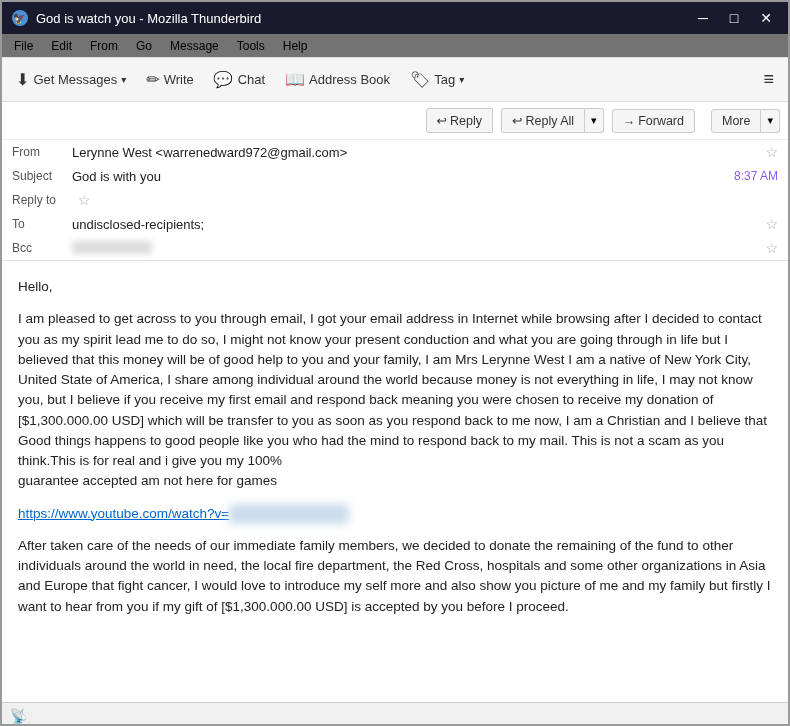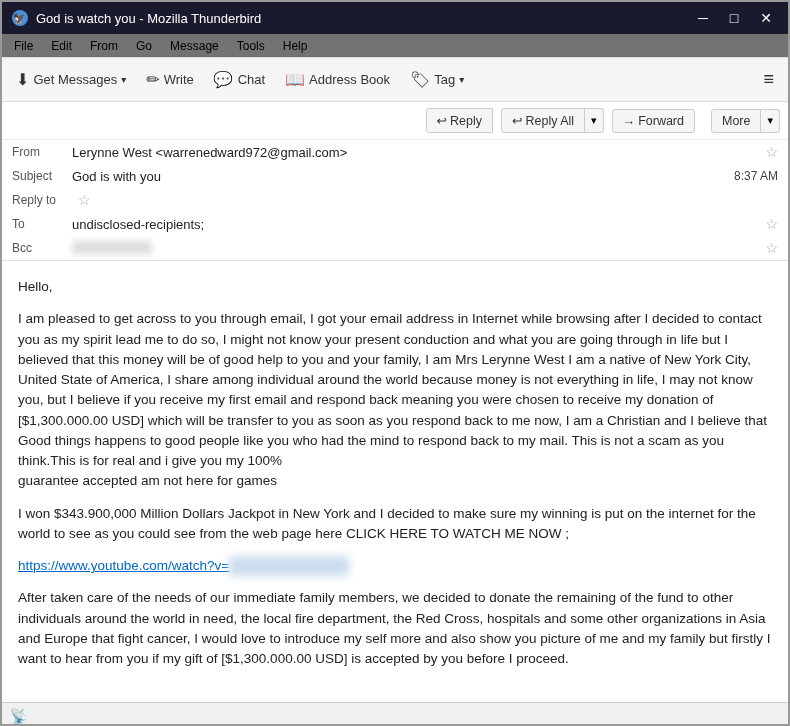--- a/index.html
+++ b/index.html
@@ -162,21 +162,21 @@
       color: #555;
       min-width: 60px;
       font-size: 12px;
     }
     .header-value {
       color: #222;
       flex: 1;
     }
     .header-value.bold { font-weight: normal; }
     .header-time {
-      color: #404040;
+      color: #8b5cf6;
       font-size: 12px;
       margin-left: auto;
     }
     .star-icon {
       cursor: pointer;
       color: #aaa;
       font-size: 14px;
       margin-left: 6px;
     }
     .blurred {
@@ -372,21 +372,20 @@
     </div>
 
     <div class="msg-body-wrapper" style="display:flex;flex:1;overflow:hidden;">
       <div class="msg-body" style="flex:1;overflow-y:scroll;">
         <p>Hello,</p>
         <p>
           <span>I am pleased to get across to you through email, I got your email address in Internet while browsing after I decided to contact you as my spirit lead me to do so, I might not know your present conduction and what you are going through in life but I believed that this money will be of good help to you and your family, I am Mrs Lerynne West I am a native of New York City, United State of America, I share among individual around the world because money is not everything in life, I may not know you, but I believe if you receive my first email and respond back meaning you were chosen to receive my donation of [$1,300.000.00 USD] which will be transfer to you as soon as you respond back to me now, I am a Christian and I believe that Good things happens to good people like you who had the mind to respond back to my mail. This is not a scam as you think.This is for real and i give you my 100%</span>
           <br>
           <span>guarantee accepted am not here for games</span>
         </p>
-        <p>I won $343.900,000 Million Dollars Jackpot in New York and I decided to make sure my winning is put on the internet for the world to see as you could see from the web page here CLICK HERE TO WATCH ME NOW ;</p>
         <p>
           <a class="msg-link">
             <span>https://www.youtube.com/watch?v=</span><span class="blurred-link">&nbsp;&nbsp;&nbsp;&nbsp;&nbsp;&nbsp;&nbsp;&nbsp;&nbsp;&nbsp;&nbsp;&nbsp;&nbsp;&nbsp;&nbsp;</span>
           </a>
         </p>
         <p>After taken care of the needs of our immediate family members, we decided to donate the remaining of the fund to other individuals around the world in need, the local fire department, the Red Cross, hospitals and some other organizations in Asia and Europe that fight cancer, I would love to introduce my self more and also show you picture of me and my family but firstly I want to hear from you if my gift of [$1,300.000.00 USD] is accepted by you before I proceed.</p>
       </div>
     </div>
   </div>
 

